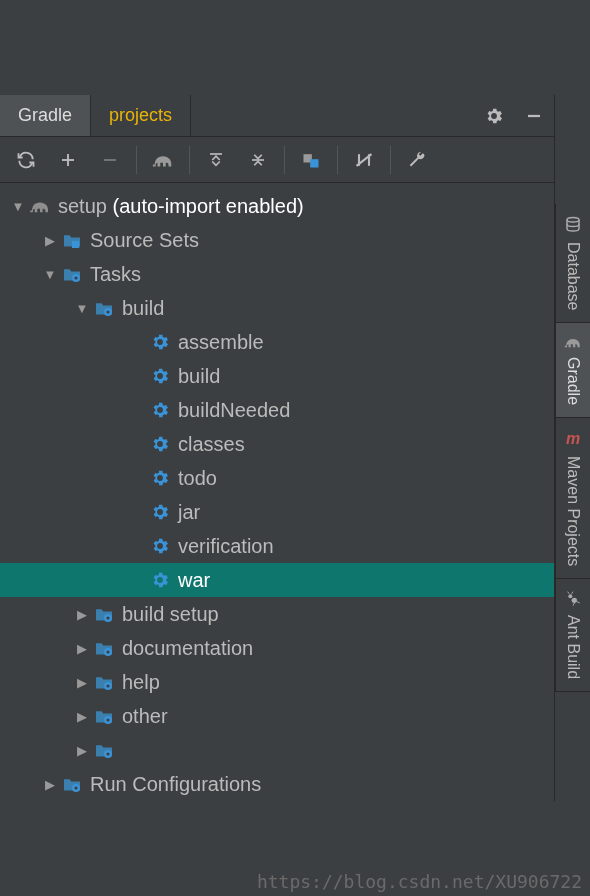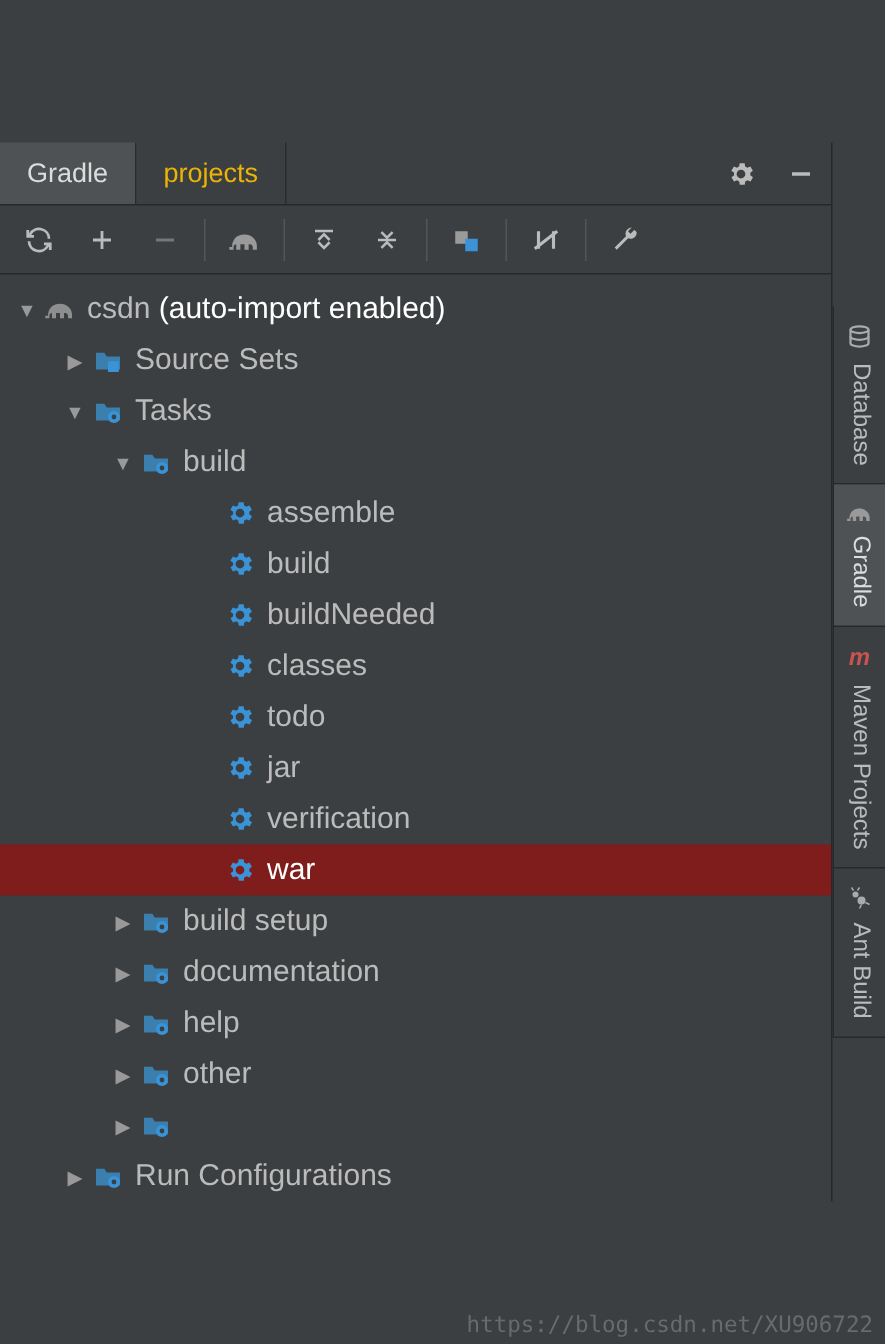--- a/index.html
+++ b/index.html
@@ -68,41 +68,41 @@
   .tool-sep { width: 1px; height: 28px; background: #555; margin: 0 4px; }
 
   .tree { flex: 1; overflow: auto; padding-top: 6px; }
   .node {
     display: flex; align-items: center;
     height: 34px;
     padding-left: var(--indent, 8px);
     white-space: nowrap;
     cursor: pointer;
   }
-  .node.selected { background: #7f1d1d; color: #ffffff; }
+  .node.selected { background: #0f766e; color: #ffffff; }
   .arrow {
     width: 20px; text-align: center; font-size: 13px;
     color: #999; flex-shrink: 0;
   }
   .arrow.blank { visibility: hidden; }
   .node-icon {
     width: 24px; display: flex; align-items: center; justify-content: center;
     flex-shrink: 0;
   }
   .node-label { margin-left: 6px; font-size: 20px; }
   .node-label .dim { color: #ffffff; }
   .node.selected .node-label, .node.selected .node-label .dim { color: #fff; }
 
   
   svg { display: block; }
 
   .watermark {
     position: absolute;
     right: 8px; bottom: 4px;
-    font-size: 15px; color: #6a6a6a;
+    font-size: 18px; color: #6a6a6a;
     font-family: monospace;
   }
 </style>
 </head>
 <body>
 
 <div class="main">
   <div class="panel">
 
     <div class="tabbar">
@@ -210,21 +210,21 @@
     <div class="tree">
 
       <div class="node" style="--indent:8px">
         <span class="arrow">▼</span>
         <span class="node-icon">
           <svg width="22" height="16" viewBox="0 0 24 18" fill="#8e8e8e">
               <path d="M3 14c0-5 3-9 9-9 3 0 5 1 7 3 1 1 2 3 2 5v3h-3v-2c0-1-1-2-2-2h-1v4h-3v-4H9v4H6v-4c-1 0-2 1-2 2v2H1v-2Z"></path>
             </svg>
         </span>
         <span class="node-label">
-          <span>csdn</span> <span class="dim">(auto-import enabled)</span>
+          <span>setup</span> <span class="dim">(auto-import enabled)</span>
         </span>
       </div>
 
       <div class="node" style="--indent:40px">
         <span class="arrow">▶</span>
         <span class="node-icon">
           <svg width="20" height="16" viewBox="0 0 24 20">
               <path fill="#3a7fae" d="M2 4h7l2 3h11v11H2Z"></path>
               <rect x="12" y="11" width="9" height="9" fill="#3a93d6"></rect>
             </svg>

